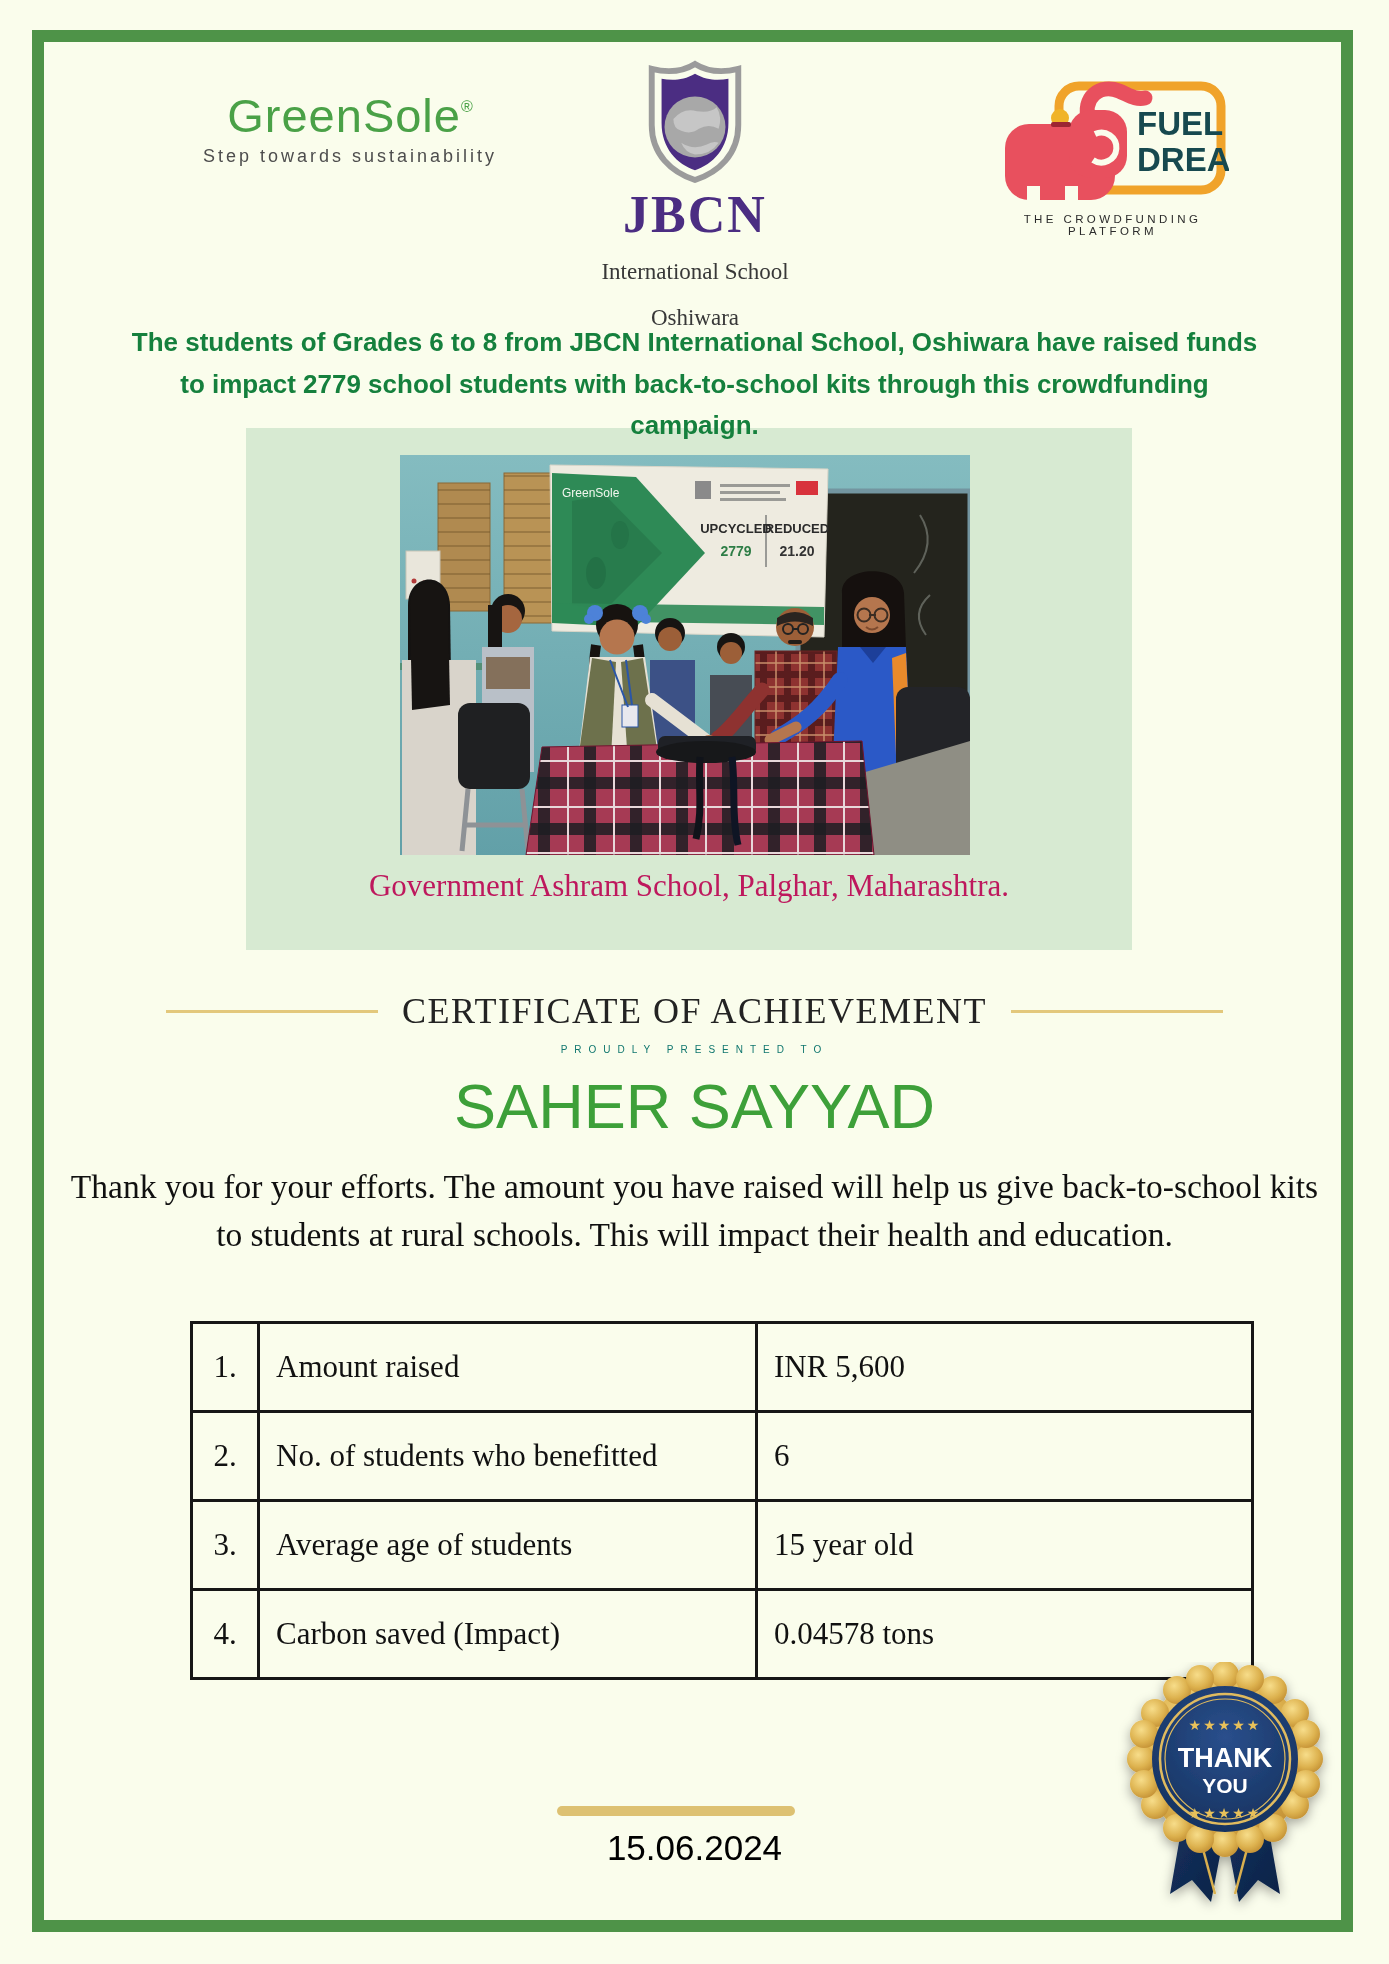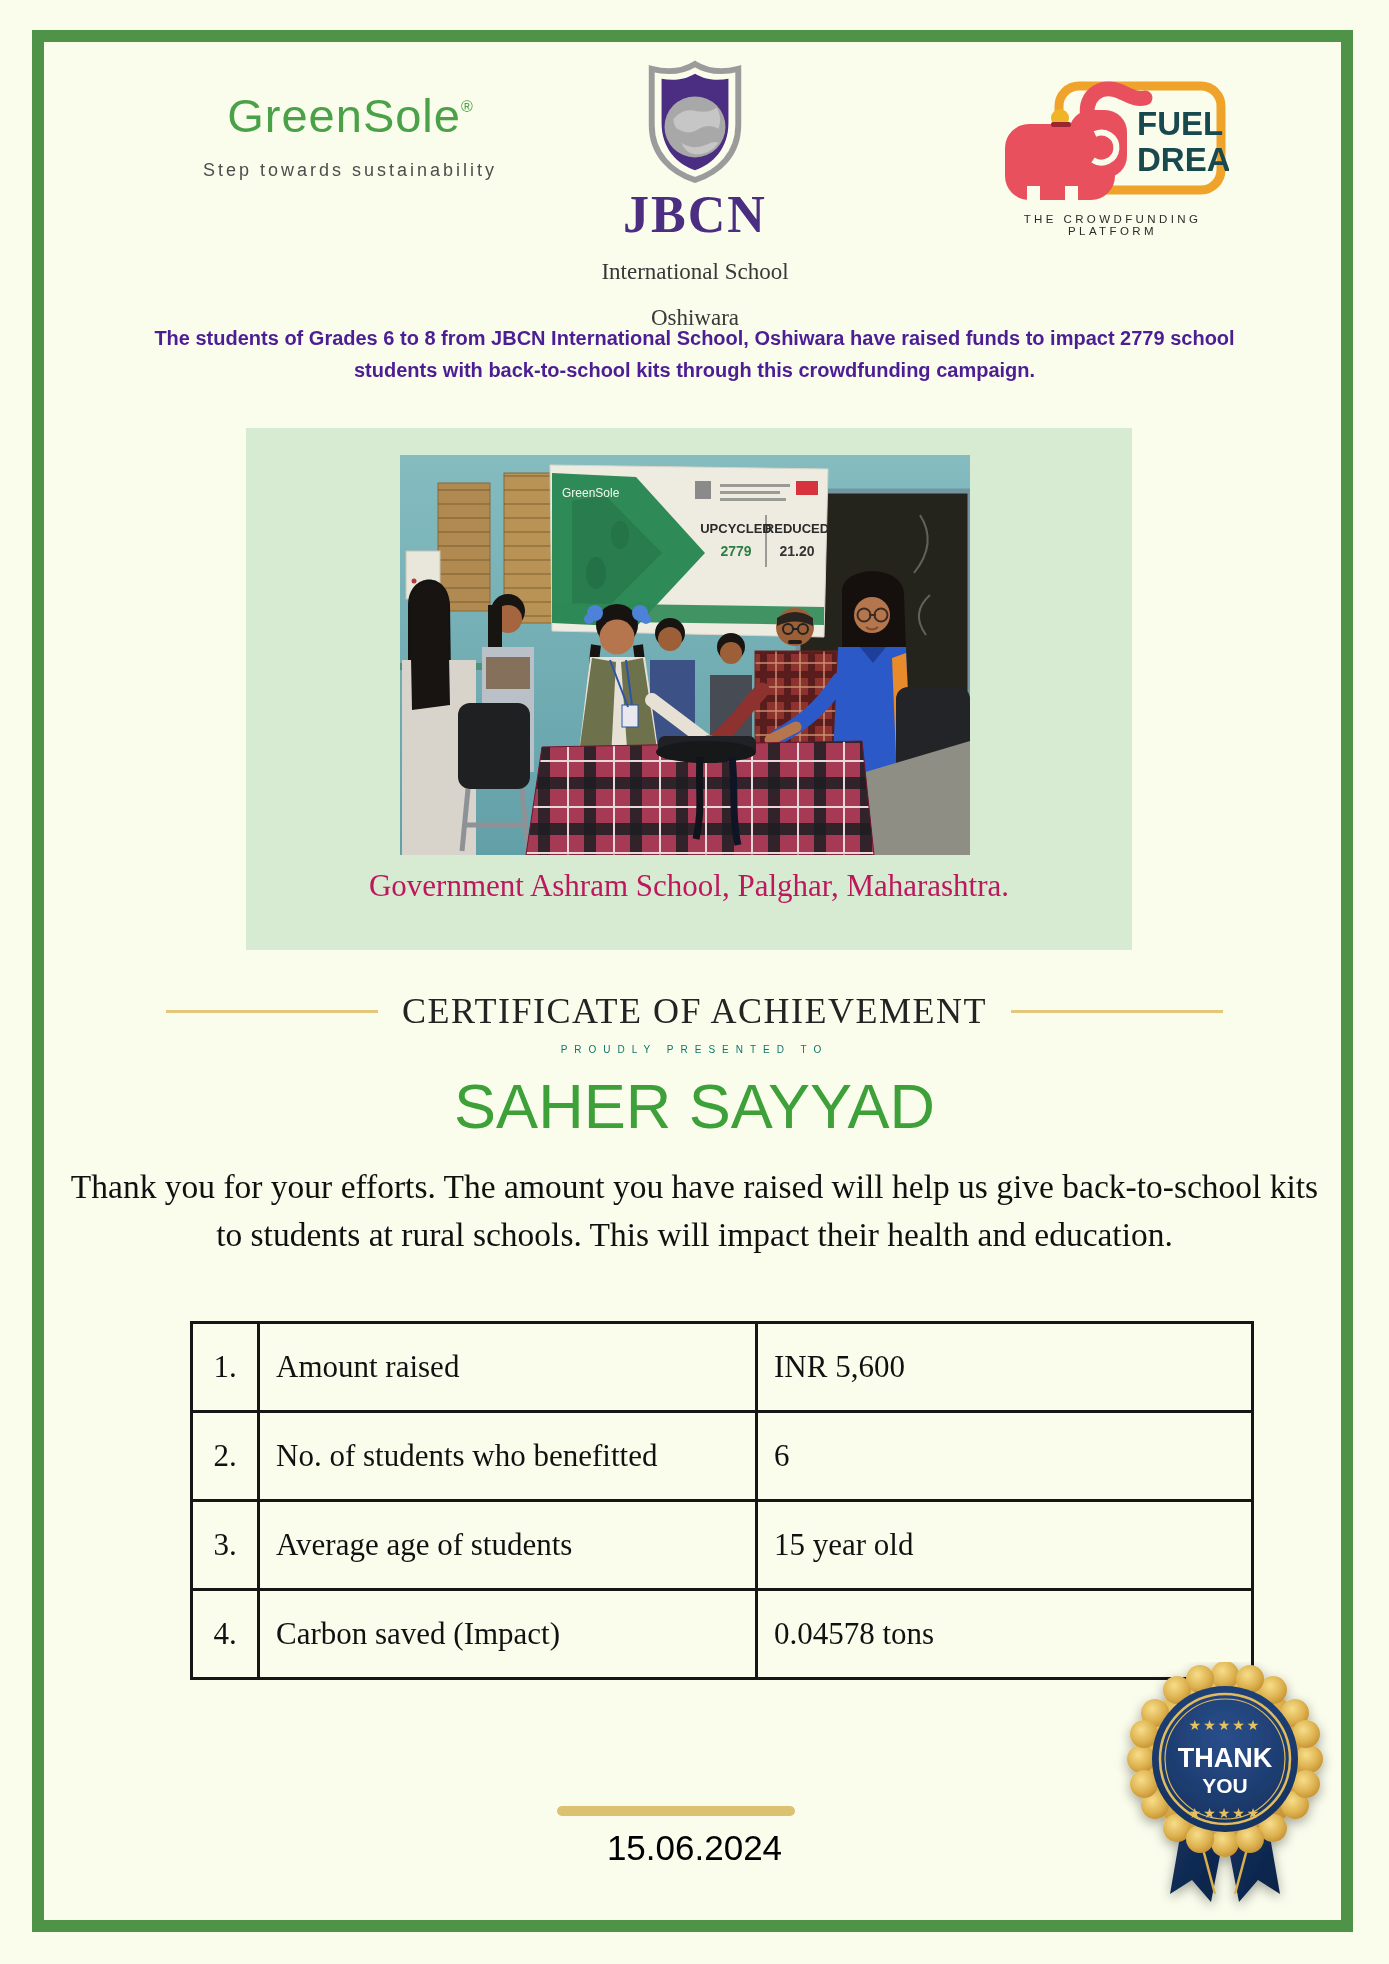--- a/index.html
+++ b/index.html
@@ -15,39 +15,39 @@
     border:12px solid #4e9348;z-index:3;pointer-events:none;
   }
   
   .gs-wrap{left:168px;top:92px;width:364px;text-align:center;z-index:4;}
   .gs-name{
     font-family:"Liberation Sans", sans-serif;font-size:47px;color:#4aa147;
     font-weight:400;letter-spacing:1px;line-height:1;
   }
   .gs-reg{font-size:16px;vertical-align:20px;letter-spacing:0;}
   .gs-tag{
-    margin-top:21px;font-family:"Liberation Sans", sans-serif;font-size:18px;
+    margin-top:7px;font-family:"Liberation Sans", sans-serif;font-size:18px;
     letter-spacing:3px;color:#4d4d4d;
   }
   .jbcn-wrap{left:590px;top:58px;width:210px;text-align:center;z-index:4;}
   .jbcn-acr{
     font-family:"Liberation Serif", serif;font-weight:700;font-size:52px;
     color:#4b2d82;line-height:.95;letter-spacing:2px;margin-top:2px;
   }
   .jbcn-line{font-family:"Liberation Serif", serif;font-size:23px;color:#383838;line-height:1.1;margin-top:20px;}
   .fad-wrap{left:995px;top:72px;width:235px;text-align:center;z-index:4;}
   .fad-tag{
     margin-top:3px;font-family:"Liberation Sans", sans-serif;font-size:11.5px;
     letter-spacing:3.4px;color:#2b2b2b;
   }
   
   .intro{
     left:50%;transform:translateX(-50%);top:322px;width:1150px;text-align:center;
-    font-family:"Liberation Sans", sans-serif;font-weight:700;font-size:20px;
-    color:#4c1d95;line-height:1.6;z-index:4;
+    font-family:"Liberation Sans", sans-serif;font-weight:700;font-size:26px;
+    color:#15803d;line-height:1.6;z-index:4;
   }
   
   .photo-box{left:246px;top:428px;width:886px;height:522px;background:#d7ead2;z-index:2;}
   .photo{left:154px;top:27px;width:570px;height:400px;}
   .caption{
     left:0;top:440px;width:886px;text-align:center;
     font-family:"Liberation Serif", serif;font-size:31px;color:#be185d;
   }
   
   .title-row{

